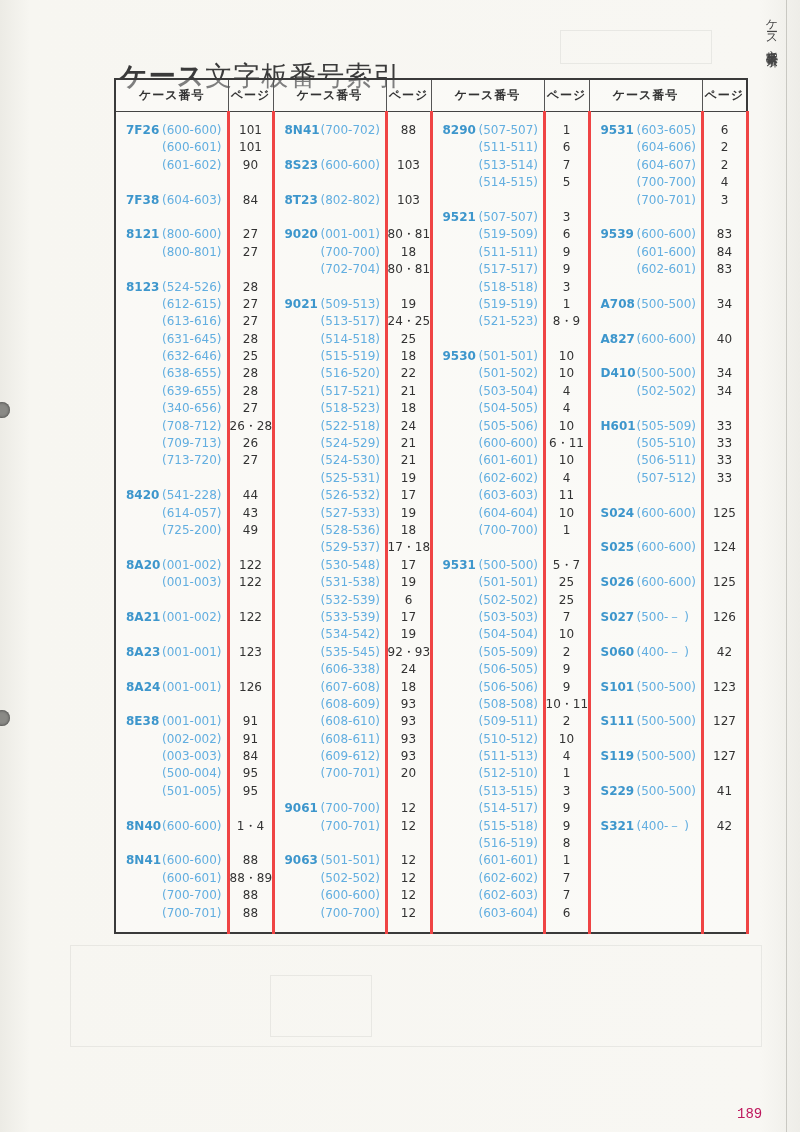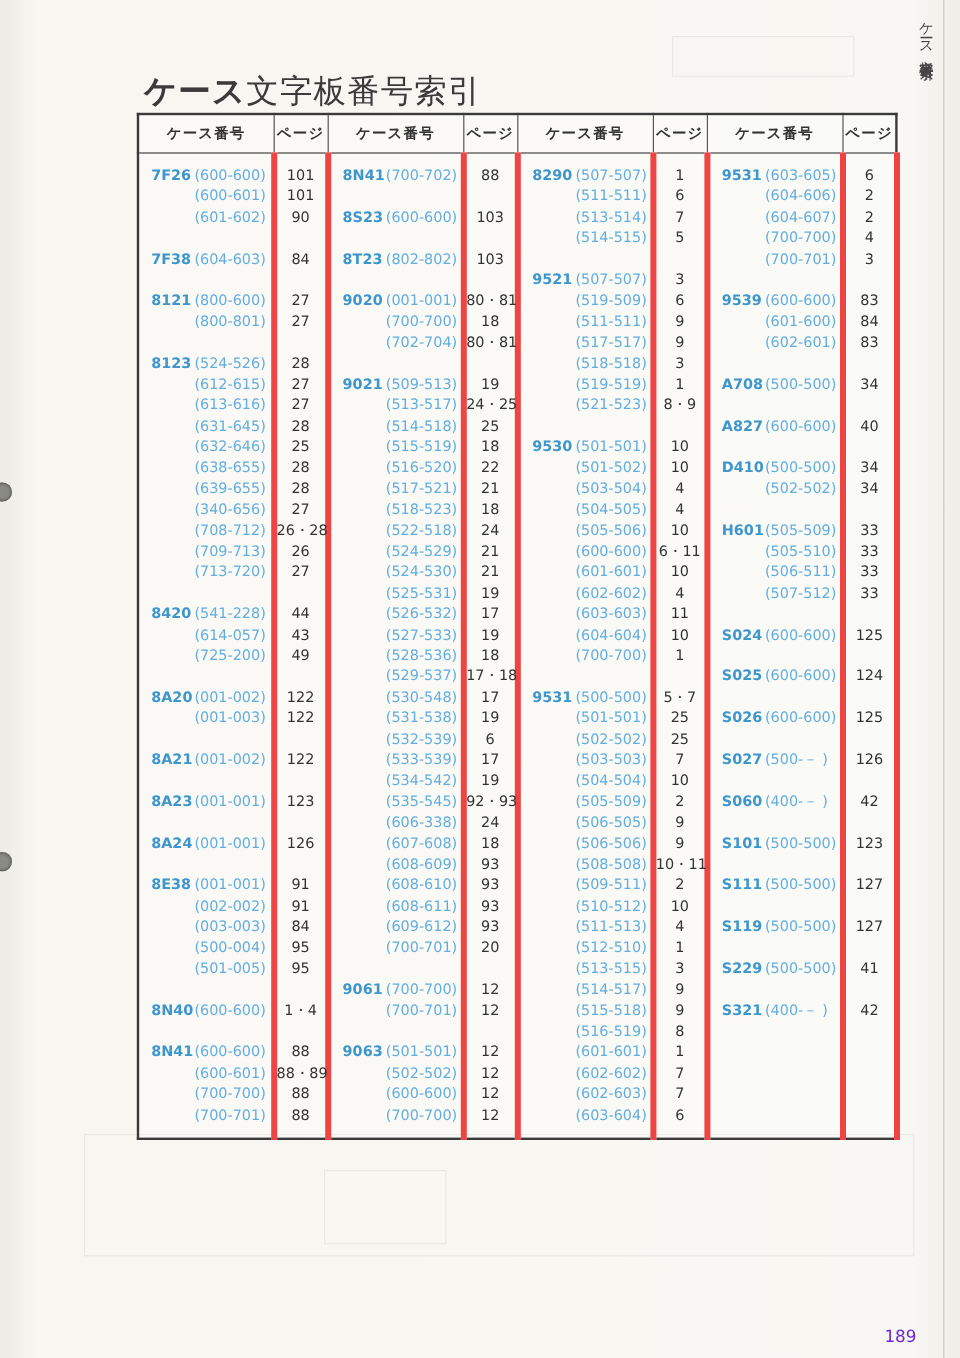--- a/index.html
+++ b/index.html
@@ -26,35 +26,34 @@
   }
   .title .kata { font-weight: bold; text-align: right; }
   .side-tab {
     position: absolute; left: 760px; top: 10px; width: 20px;
     writing-mode: vertical-rl; font-size: 12px; color: #444; letter-spacing: 1px;
   }
   .side-line {
     position: absolute; left: 786px; top: 0; width: 1px; height: 1132px; background: #c9c8c2;
   }
   .page-number {
-    position: absolute; left: 737px; top: 1106px; font-size: 14px; color: #6d28d9;
+    position: absolute; left: 737px; top: 1106px; font-size: 14px; color: #be185d; font-family: Liberation Mono, monospace;
   }
   table.idx {
     position: absolute; left: 114px; top: 78px; width: 634px; height: 856px;
     border-collapse: collapse; border: 2px solid #3a3a3a; table-layout: fixed;
     background: rgba(255,255,255,0.35);
-    margin-top: 16px;
   }
   table.idx th {
     height: 29px; font-size: 12px; font-weight: bold; color: #333;
     border: 1px solid #555; border-bottom: 1.5px solid #444; letter-spacing: 1px;
   }
   table.idx td {
     vertical-align: top; padding: 10px 0 0 0;
-    border-left: 1px solid #777; border-right: 5px solid #ef4444;
+    border-left: 1px solid #777; border-right: 3px solid #ef4444;
   }
   col.c-case { width: 113px; }
   col.c-page { width: 45px; }
   .line { height: 17.4px; line-height: 17.4px; font-size: 12px; white-space: nowrap; }
   .case-line { display: flex; }
   .model { color: #3d96cc; font-weight: bold; width: 36px; padding-left: 10px; }
   .code { color: #62aee0; }
   .pg { text-align: center; color: #333; }
   .gap { height: 17.4px; }
 </style>

